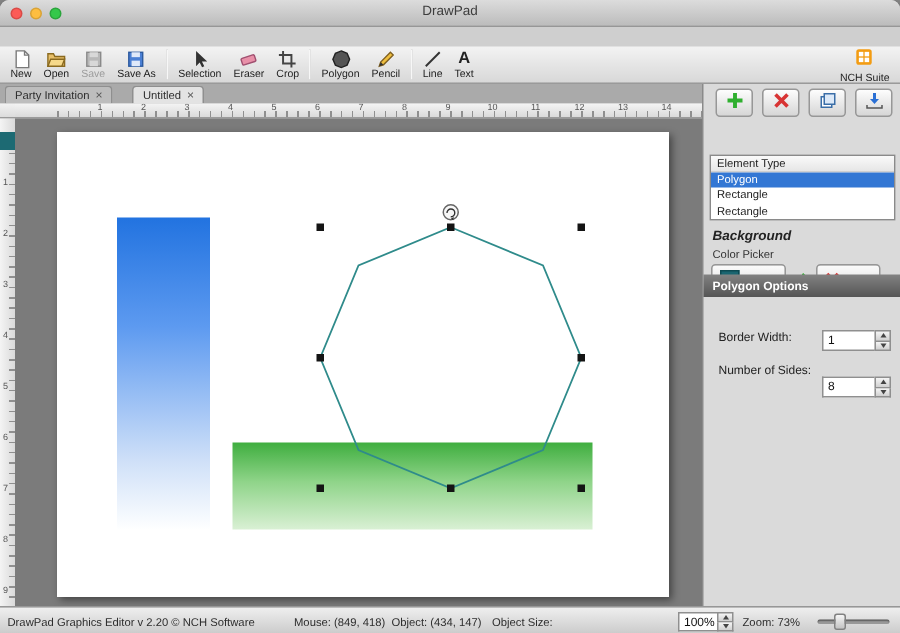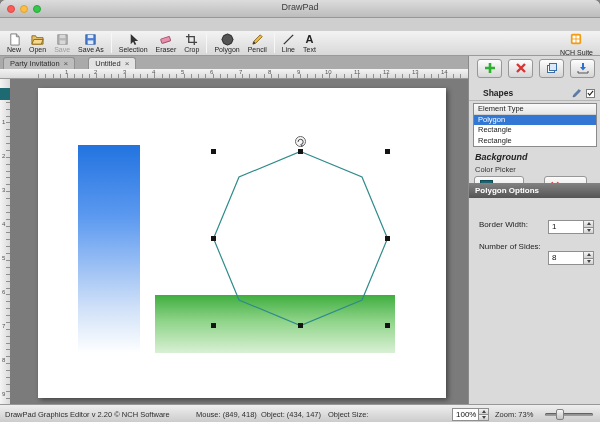--- a/index.html
+++ b/index.html
@@ -307,33 +307,20 @@
       </div>
       <div class="rp-btn">
         <span><svg viewBox="0 0 12 12">
               <path d="M6 1v4.5" stroke="#2a6fd4" stroke-width="2"></path>
               <path d="M3 5l3 3.4L9 5z" fill="#2a6fd4"></path>
               <path d="M1 9v2h10V9" fill="none" stroke="#555"></path>
             </svg></span>
       </div>
     </div>
 
-    <div class="shapes-header">
-      <span class="shapes-title">Shapes</span>
-      <span class="hicons">
-        <span><svg width="10" height="10" viewBox="0 0 10 10">
-              <path d="M1 9l.8-2.3L7 1.5 8.5 3 3.3 8.2z" fill="#5a7fae" stroke="#3c5a80" stroke-width="0.6"></path>
-            </svg></span>
-        <span class="chk">
-            <svg viewBox="0 0 8 8">
-              <path d="M1 4l2 2.5L7 1.5" fill="none" stroke="#222" stroke-width="1.3"></path>
-            </svg>
-          </span>
-      </span>
-    </div>
 
     <div class="shape-list">
       <div class="sl-row header">Element Type</div>
       <div class="sl-row selected">Polygon</div>
       <div class="sl-row">Rectangle</div>
       <div class="sl-row">Rectangle</div>
     </div>
 
     <div class="bg-title">Background</div>
     <div class="cp-label">Color Picker</div>

